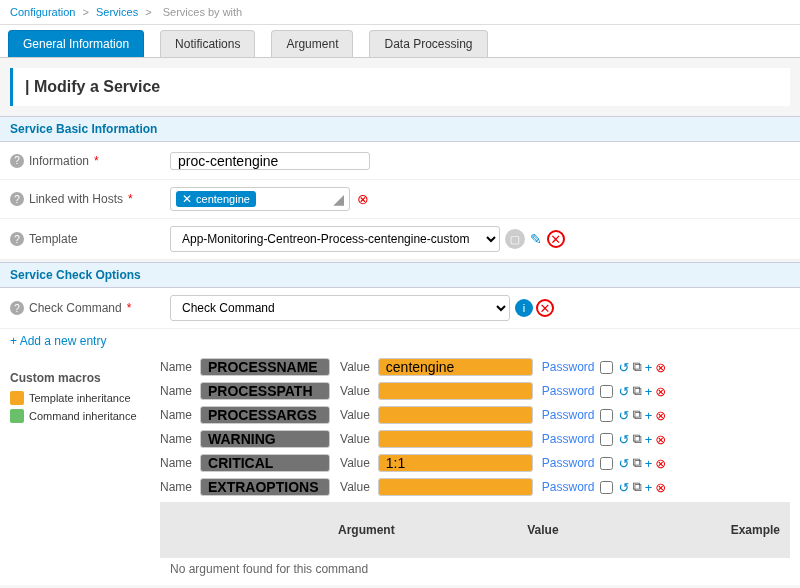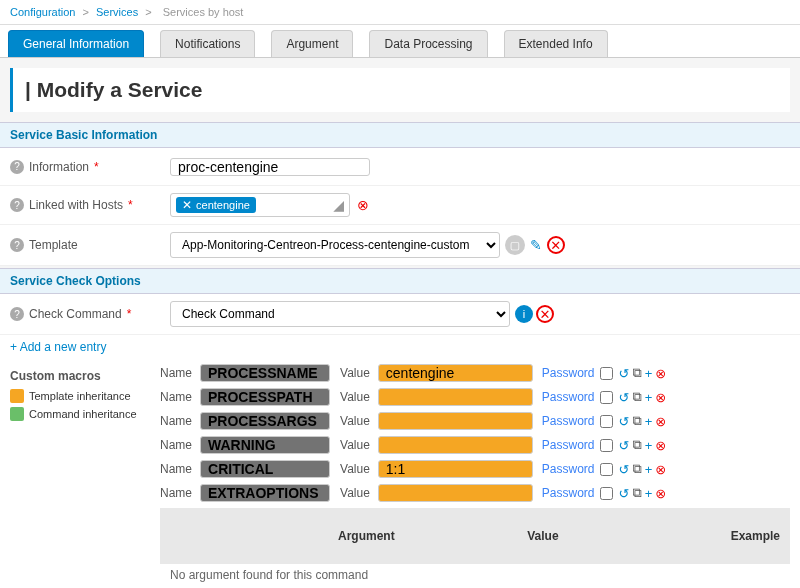--- a/index.html
+++ b/index.html
@@ -24,21 +24,21 @@
       color: #fff;
       border-color: #0077bb;
     }
     .tab:not(.active) {
       background: #e8e8e8;
       color: #333;
       border-color: #ccc;
     }
 
     .page-title {
-      font-size: 21px;
+      font-size: 16px;
       font-weight: bold;
       color: #333;
       padding: 10px 12px;
       border-left: 3px solid #0088cc;
       margin: 10px;
       background: #fff;
     }
 
     .section {
       background: #fff;
@@ -206,20 +206,21 @@
     .macro-action-btn.blue { color: #0088cc; }
 
     .custom-macros-section {
       display: flex;
       padding: 5px 10px;
     }
     .macros-legend {
       width: 150px;
       padding-top: 5px;
       font-size: 11px;
+      margin-top: 8px;
     }
     .legend-item { display: flex; align-items: center; gap: 5px; margin-bottom: 4px; }
     .legend-color {
       width: 14px;
       height: 14px;
       border-radius: 2px;
     }
     .legend-orange { background: #f5a623; }
     .legend-green { background: #6abf69; }
 
@@ -238,30 +239,29 @@
     .checkbox-small { width: 13px; height: 13px; cursor: pointer; }
   </style>
 </head>
 <body>
 
 <div class="breadcrumb">
   <a>Configuration</a>
   <span> &gt; </span>
   <a>Services</a>
   <span> &gt; </span>
-  <span>Services by host</span>
+  <span>Services by with</span>
 </div>
 
 <div class="tabs-container">
   <div class="tabs">
     <div class="tab active">General Information</div>
     <div class="tab">Notifications</div>
     <div class="tab">Argument</div>
     <div class="tab">Data Processing</div>
-    <div class="tab">Extended Info</div>
   </div>
 </div>
 
 <div class="page-title">| Modify a Service</div>
 
 <div class="section">
   <div class="section-header">Service Basic Information</div>
 
   <div class="form-row">
     <div class="form-label">

